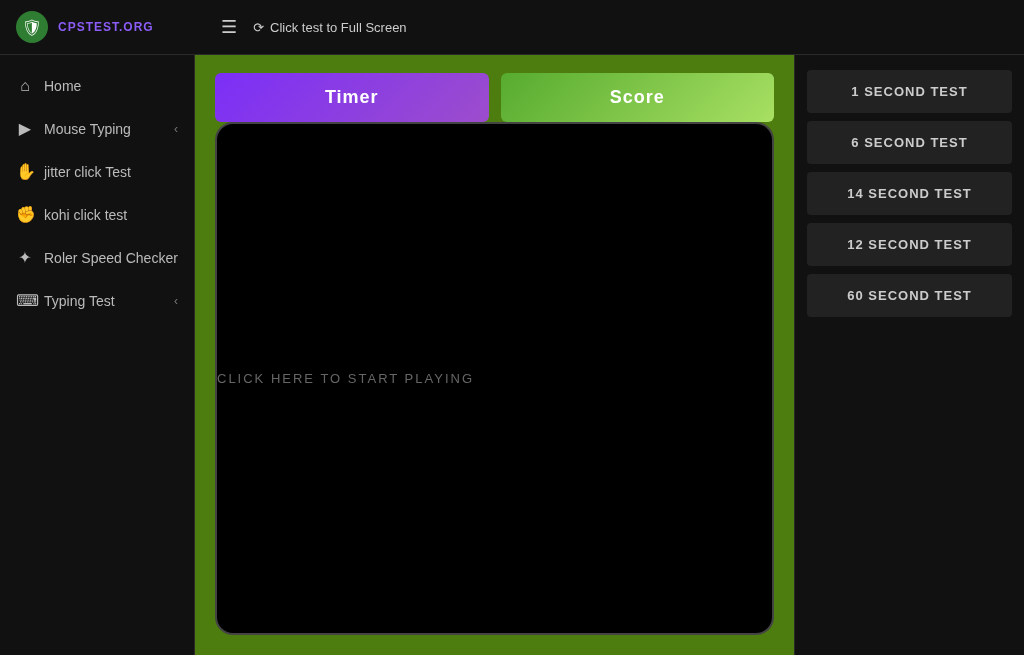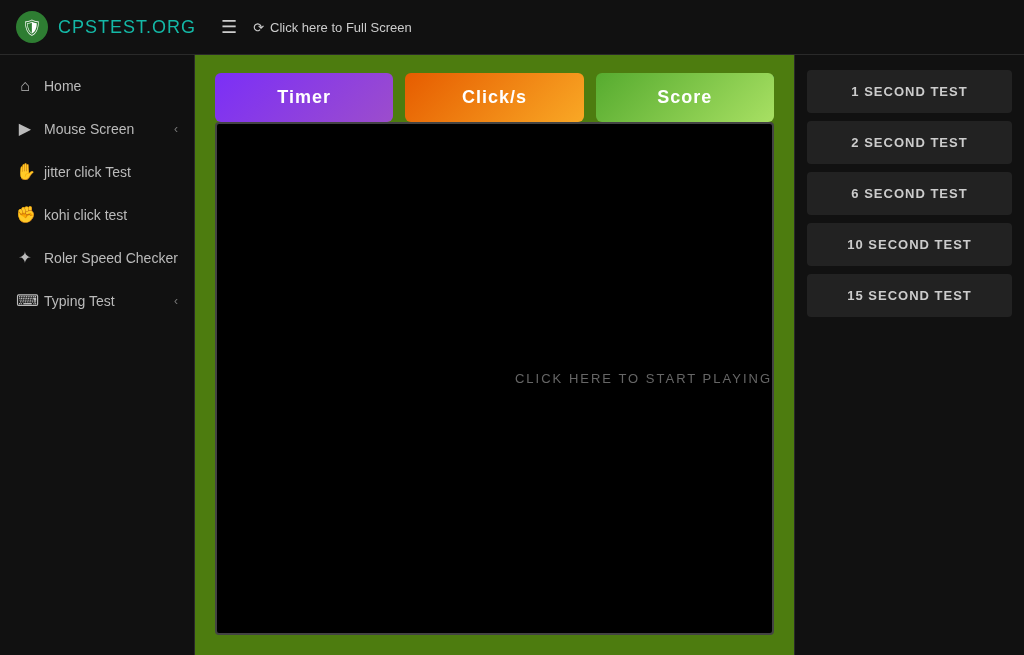--- a/index.html
+++ b/index.html
@@ -36,23 +36,23 @@
       height: 32px;
       background-color: #2e7d32;
       border-radius: 50%;
       display: flex;
       align-items: center;
       justify-content: center;
       color: white;
       font-size: 16px;
     }
     .logo-text {
-      color: #14b8a6;
-      font-size: 18px;
-      font-weight: normal;
+      color: #8b5cf6;
+      font-size: 12px;
+      font-weight: bold;
       letter-spacing: 1px;
     }
     .header-controls {
       display: flex;
       align-items: center;
       gap: 16px;
       padding-left: 10px;
     }
     .hamburger-icon {
       color: #ccc;
@@ -164,25 +164,25 @@
       background: linear-gradient(135deg, #e65c00, #f9a825);
     }
     .stat-btn-score {
       background: linear-gradient(135deg, #56ab2f, #a8e063);
     }
 
     
     .game-area {
       flex: 1;
       border: 2px solid #444;
-      border-radius: 4px;
+      border-radius: 18px;
       background-color: #000;
       display: flex;
       align-items: center;
-      justify-content: flex-end;
+      justify-content: flex-start;
       cursor: pointer;
     }
     .game-start-text {
       color: #666;
       font-size: 13px;
       letter-spacing: 2px;
       text-transform: uppercase;
     }
 
     
@@ -216,39 +216,39 @@
 
 <div class="top-bar">
   <div class="logo-area">
     <div class="logo-icon">🛡</div>
     <span class="logo-text">CPSTEST.ORG</span>
   </div>
   <div class="header-controls">
     <span class="hamburger-icon">☰</span>
     <button class="fullscreen-btn">
       <span>⟳</span>
-      <span>Click here to Full Screen</span>
+      <span>Click test to Full Screen</span>
     </button>
   </div>
 </div>
 
 <div class="main-layout">
 
   <div class="sidebar">
 
   <div class="sidebar-item">
         <div class="sidebar-item-left">
           <span class="sidebar-icon">⌂</span>
           <span>Home</span>
         </div>
       </div>
       <div class="sidebar-item">
         <div class="sidebar-item-left">
           <span class="sidebar-icon">▶</span>
-          <span>Mouse Screen</span>
+          <span>Mouse Typing</span>
         </div>
         <span class="sidebar-chevron">‹</span>
       </div>
       <div class="sidebar-item">
         <div class="sidebar-item-left">
           <span class="sidebar-icon">✋</span>
           <span>jitter click Test</span>
         </div>
       </div>
       <div class="sidebar-item">
@@ -275,31 +275,30 @@
   <div class="content-area">
 
     <div class="progress-bar-container">
       <div class="progress-bar-track">
         <div class="progress-bar-fill"></div>
       </div>
     </div>
 
     <div class="stat-buttons">
       <button class="stat-btn stat-btn-timer">Timer</button>
-      <button class="stat-btn stat-btn-clicks">Click/s</button>
       <button class="stat-btn stat-btn-score">Score</button>
     </div>
 
     <div class="game-area">
       <span class="game-start-text">CLICK HERE TO START PLAYING</span>
     </div>
   </div>
 
   <div class="right-sidebar">
 
   <button class="test-btn">1 SECOND TEST</button>
-      <button class="test-btn">2 SECOND TEST</button>
       <button class="test-btn">6 SECOND TEST</button>
-      <button class="test-btn">10 SECOND TEST</button>
-      <button class="test-btn">15 SECOND TEST</button>
+      <button class="test-btn">14 SECOND TEST</button>
+      <button class="test-btn">12 SECOND TEST</button>
+      <button class="test-btn">60 SECOND TEST</button>
     </div>
 
 </div>
 
 </body></html>

